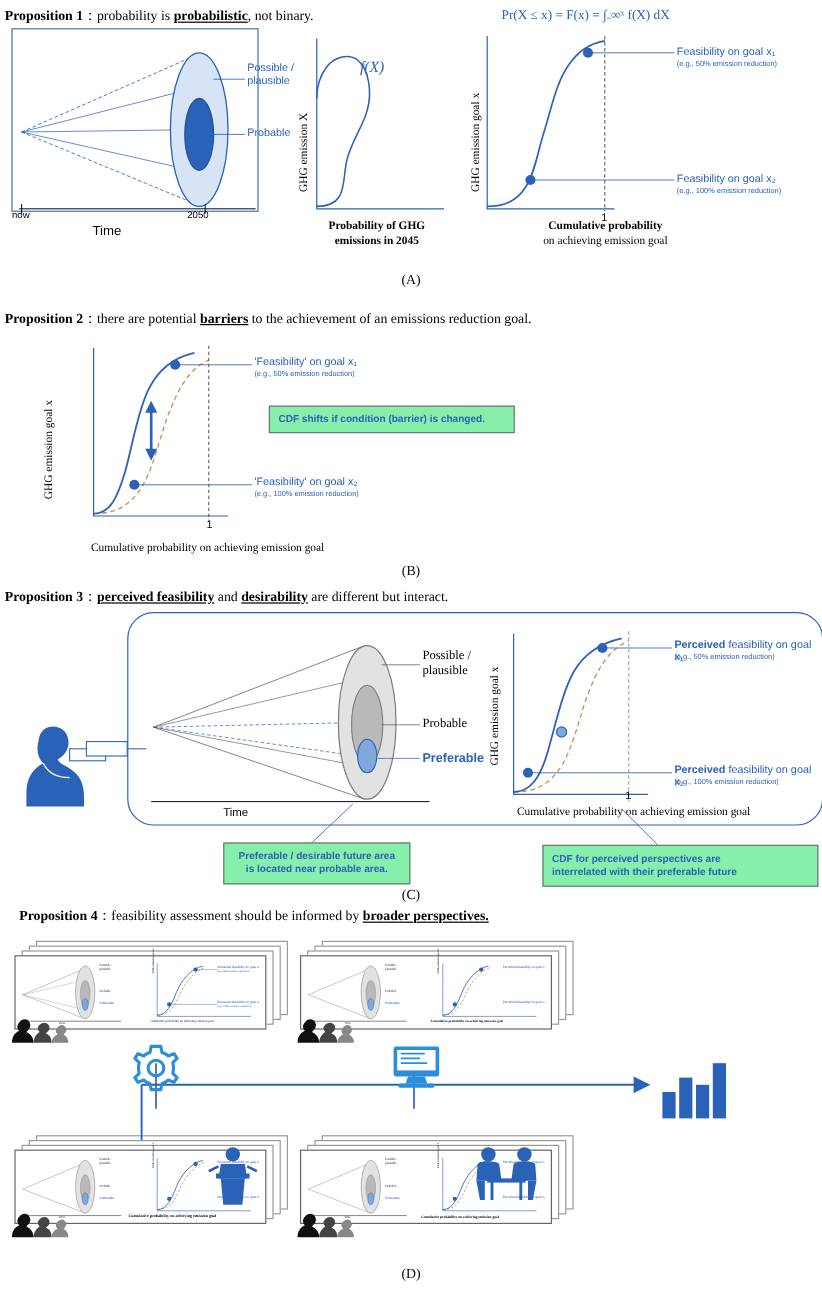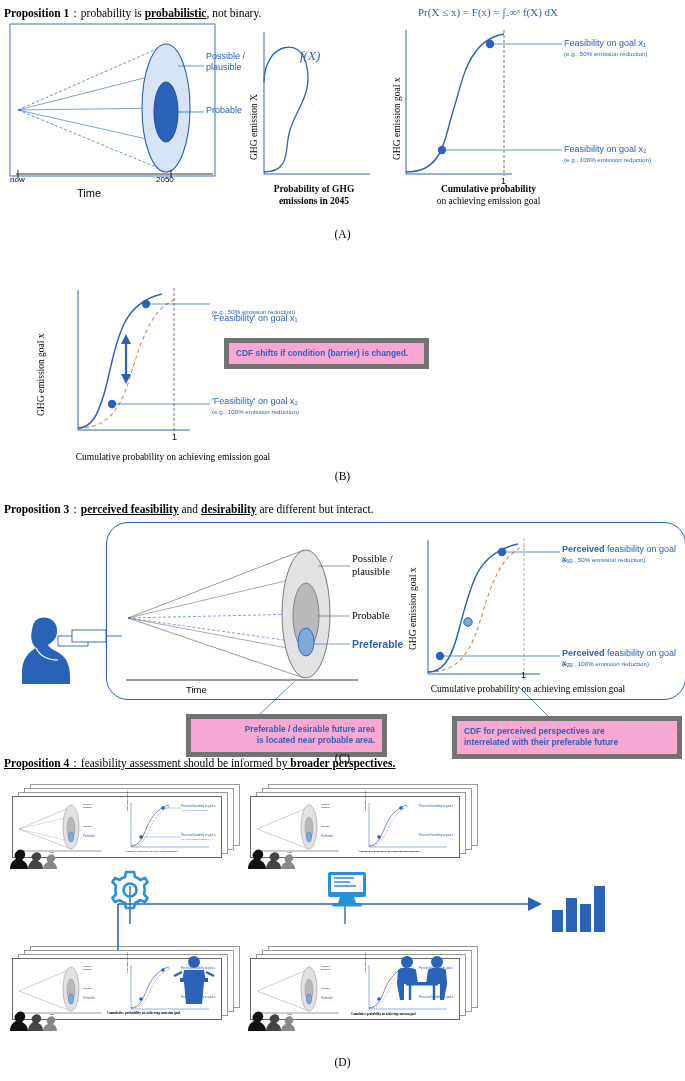--- a/index.html
+++ b/index.html
@@ -52,22 +52,22 @@
     transform-origin: left top;
     white-space: nowrap;
   }
   .cap {
     font-family: "Liberation Serif", serif;
     font-size: 9.5px;
     text-align: center;
     color: #000;
   }
   .callout {
-    border: 5px solid #737373;
-    background: #f9a8d4;
+    border: 1px solid #737373;
+    background: #86efac;
     color: #2a62b8;
     font-family: "Liberation Sans", sans-serif;
     font-weight: bold;
     font-size: 8.4px;
     padding: 5px 7px;
     line-height: 1.35;
     box-sizing: border-box;
   }
   .mini {
     position: absolute;
@@ -137,60 +137,63 @@
   <div style="position:absolute;left:418px;top:4px;font-family:'Liberation Serif',serif;font-size:11px;color:#2a62b8;">Pr(X ≤ x) = F(x) = ∫₋∞ˣ f(X) dX</div>
   <div class="bluetext" style="position:absolute;left:564px;top:38px;">
     <span>Feasibility on goal x₁</span>
   </div>
   <div class="small-note" style="position:absolute;left:564px;top:50px;">(e.g., 50% emission reduction)</div>
   <div class="bluetext" style="position:absolute;left:564px;top:144px;">
     <span>Feasibility on goal x₂</span>
   </div>
   <div class="small-note" style="position:absolute;left:564px;top:156px;">(e.g., 100% emission reduction)</div>
   <div class="axis-label" style="position:absolute;left:501px;top:176px;font-size:9px;">1</div>
-  <div class="cap" style="position:absolute;left:376px;top:183px;width:225px;line-height:1.3;">
+  <div class="cap" style="position:absolute;left:392px;top:183px;width:225px;line-height:1.3;">
     <div><b>Cumulative probability</b></div>
     <div>on achieving emission goal</div>
   </div>
 
   <div class="panel-label" style="position:absolute;left:0;top:228px;">(A)</div>
 </div>
 
 <div class="panel" style="left:0;top:258px;width:685px;height:222px;">
 
+  <div class="prop-title" style="left:4px;top:0;position:absolute;">
+    <b>Proposition 2</b><span>：</span><span>there are potential </span><b><u>barriers</u></b><span> to the achievement of an emissions reduction goal.</span>
+  </div>
 
   <svg style="position:absolute;left:40px;top:24px;" width="420" height="160" viewBox="0 0 420 160">
     <path d="M38 8 L38 148 L150 148" stroke="#2a62b8" stroke-width="1" fill="none"></path>
 
     <path d="M38 146 C56 146 68 140 78 124 C88 108 92 86 100 64 C108 44 116 26 134 18" stroke="#b5651d" stroke-width="1.1" stroke-dasharray="4,3" fill="none" opacity="0.75"></path>
 
     <path d="M38 146 C52 146 58 132 64 112 C70 92 74 62 84 42 C92 26 104 16 122 12" stroke="#2a62b8" stroke-width="1.5" fill="none"></path>
     <path d="M134 6 L134 152" stroke="#333" stroke-width="0.7" stroke-dasharray="3,2"></path>
     <circle cx="106" cy="22" r="4.2" fill="#2a62b8"></circle>
     <circle cx="72" cy="122" r="4.2" fill="#2a62b8"></circle>
     <path d="M106 22 L170 22" stroke="#2a62b8" stroke-width="0.7"></path>
     <path d="M72 122 L170 122" stroke="#2a62b8" stroke-width="0.7"></path>
 
     <path d="M86 96 L86 58" stroke="#2a62b8" stroke-width="2.2"></path>
     <path d="M86 52 L81 62 L91 62 Z" fill="#2a62b8"></path>
     <path d="M86 102 L81 92 L91 92 Z" fill="#2a62b8"></path>
   </svg>
   <div class="axis-label-v" style="position:absolute;left:36px;top:158px;">GHG emission goal x</div>
-  <div class="bluetext" style="position:absolute;left:212px;top:38px;margin-top:17px;">'Feasibility' on goal x₁</div>
+  <div class="bluetext" style="position:absolute;left:212px;top:38px;">'Feasibility' on goal x₁</div>
   <div class="small-note" style="position:absolute;left:212px;top:50px;">(e.g., 50% emission reduction)</div>
   <div class="bluetext" style="position:absolute;left:212px;top:138px;">'Feasibility' on goal x₂</div>
   <div class="small-note" style="position:absolute;left:212px;top:150px;">(e.g., 100% emission reduction)</div>
   <div class="callout" style="position:absolute;left:224px;top:80px;width:205px;">CDF shifts if condition (barrier) is changed.</div>
   <div class="axis-label" style="position:absolute;left:172px;top:174px;font-size:9px;">1</div>
   <div class="cap" style="position:absolute;left:18px;top:194px;width:310px;">Cumulative probability on achieving emission goal</div>
 
   <div class="panel-label" style="position:absolute;left:0;top:212px;">(B)</div>
 </div>
 
-<div class="panel" style="left:0;top:502px;width:685px;height:262px;">
+<div class="panel" style="left:0;top:490px;width:685px;height:262px;">
 
   <div class="prop-title" style="left:4px;top:0;position:absolute;">
     <b>Proposition 3</b><span>：</span><b><u>perceived feasibility</u></b><span> and </span><b><u>desirability</u></b><span> are different but interact.</span>
   </div>
 
   <div style="position:absolute;left:106px;top:20px;width:578px;height:176px;border:1.2px solid #2a62b8;border-radius:22px;"></div>
 
   <svg style="position:absolute;left:14px;top:110px;" width="62" height="76" viewBox="0 0 62 76">
     <path d="M26 6 C34 4 42 8 43 17 C44 25 39 30 34 33 C36 37 41 38 45 41 C53 46 56 54 56 64 L56 72 L8 72 L8 60 C8 48 14 40 22 36 C18 32 16 26 18 18 C19 11 21 8 26 6 Z" fill="#2a62b8"></path>
     <path d="M22 36 C26 44 34 48 44 48" stroke="#ffffff" stroke-width="1.2" fill="none"></path>
@@ -245,35 +248,35 @@
   </div>
   <div class="small-note" style="position:absolute;left:562px;top:158px;">(e.g., 100% emission reduction)</div>
   <div class="axis-label" style="position:absolute;left:521px;top:168px;font-size:9px;">1</div>
   <div class="cap" style="position:absolute;left:378px;top:182px;width:300px;">Cumulative probability on achieving emission goal</div>
 
   <svg style="position:absolute;left:180px;top:140px;" width="420" height="86" viewBox="0 0 420 86">
     <path d="M114 40 L78 74" stroke="#2a62b8" stroke-width="0.7"></path>
     <path d="M338 44 L368 74" stroke="#2a62b8" stroke-width="0.7"></path>
   </svg>
 
-  <div class="callout" style="position:absolute;left:186px;top:212px;width:201px;text-align:right;">
+  <div class="callout" style="position:absolute;left:186px;top:212px;width:156px;text-align:center;">
     <div>Preferable / desirable future area</div>
     <div>is located near probable area.</div>
   </div>
   <div class="callout" style="position:absolute;left:452px;top:214px;width:230px;text-align:left;">
     <div>CDF for perceived perspectives are</div>
     <div>interrelated with their preferable future</div>
   </div>
 
   <div class="panel-label" style="position:absolute;left:0;top:250px;">(C)</div>
 </div>
 
 <div class="panel" style="left:0;top:756px;width:685px;height:325px;">
 
-  <div class="prop-title" style="left:4px;top:0;position:absolute;text-decoration:underline;">
+  <div class="prop-title" style="left:16px;top:0;position:absolute;">
     <b>Proposition 4</b><span>：</span><span>feasibility assessment should be informed by </span><b><u>broader perspectives.</u></b>
   </div>
 
   <div class="mini" style="left:12px;top:28px;width:230px;height:72px;">
     <div style="position:absolute;left:18px;top:0;width:208px;height:60px;border:0.8px solid #999;background:#fff;"></div>
     <div style="position:absolute;left:12px;top:4px;width:208px;height:60px;border:0.8px solid #999;background:#fff;"></div>
     <div style="position:absolute;left:6px;top:8px;width:208px;height:60px;border:0.8px solid #999;background:#fff;"></div>
     <div style="position:absolute;left:0;top:12px;width:208px;height:60px;border:0.8px solid #666;background:#fff;">
       <svg width="208" height="60" viewBox="0 0 208 60">
         <path d="M6 32 L58 10" stroke="#888" stroke-width="0.4"></path>

